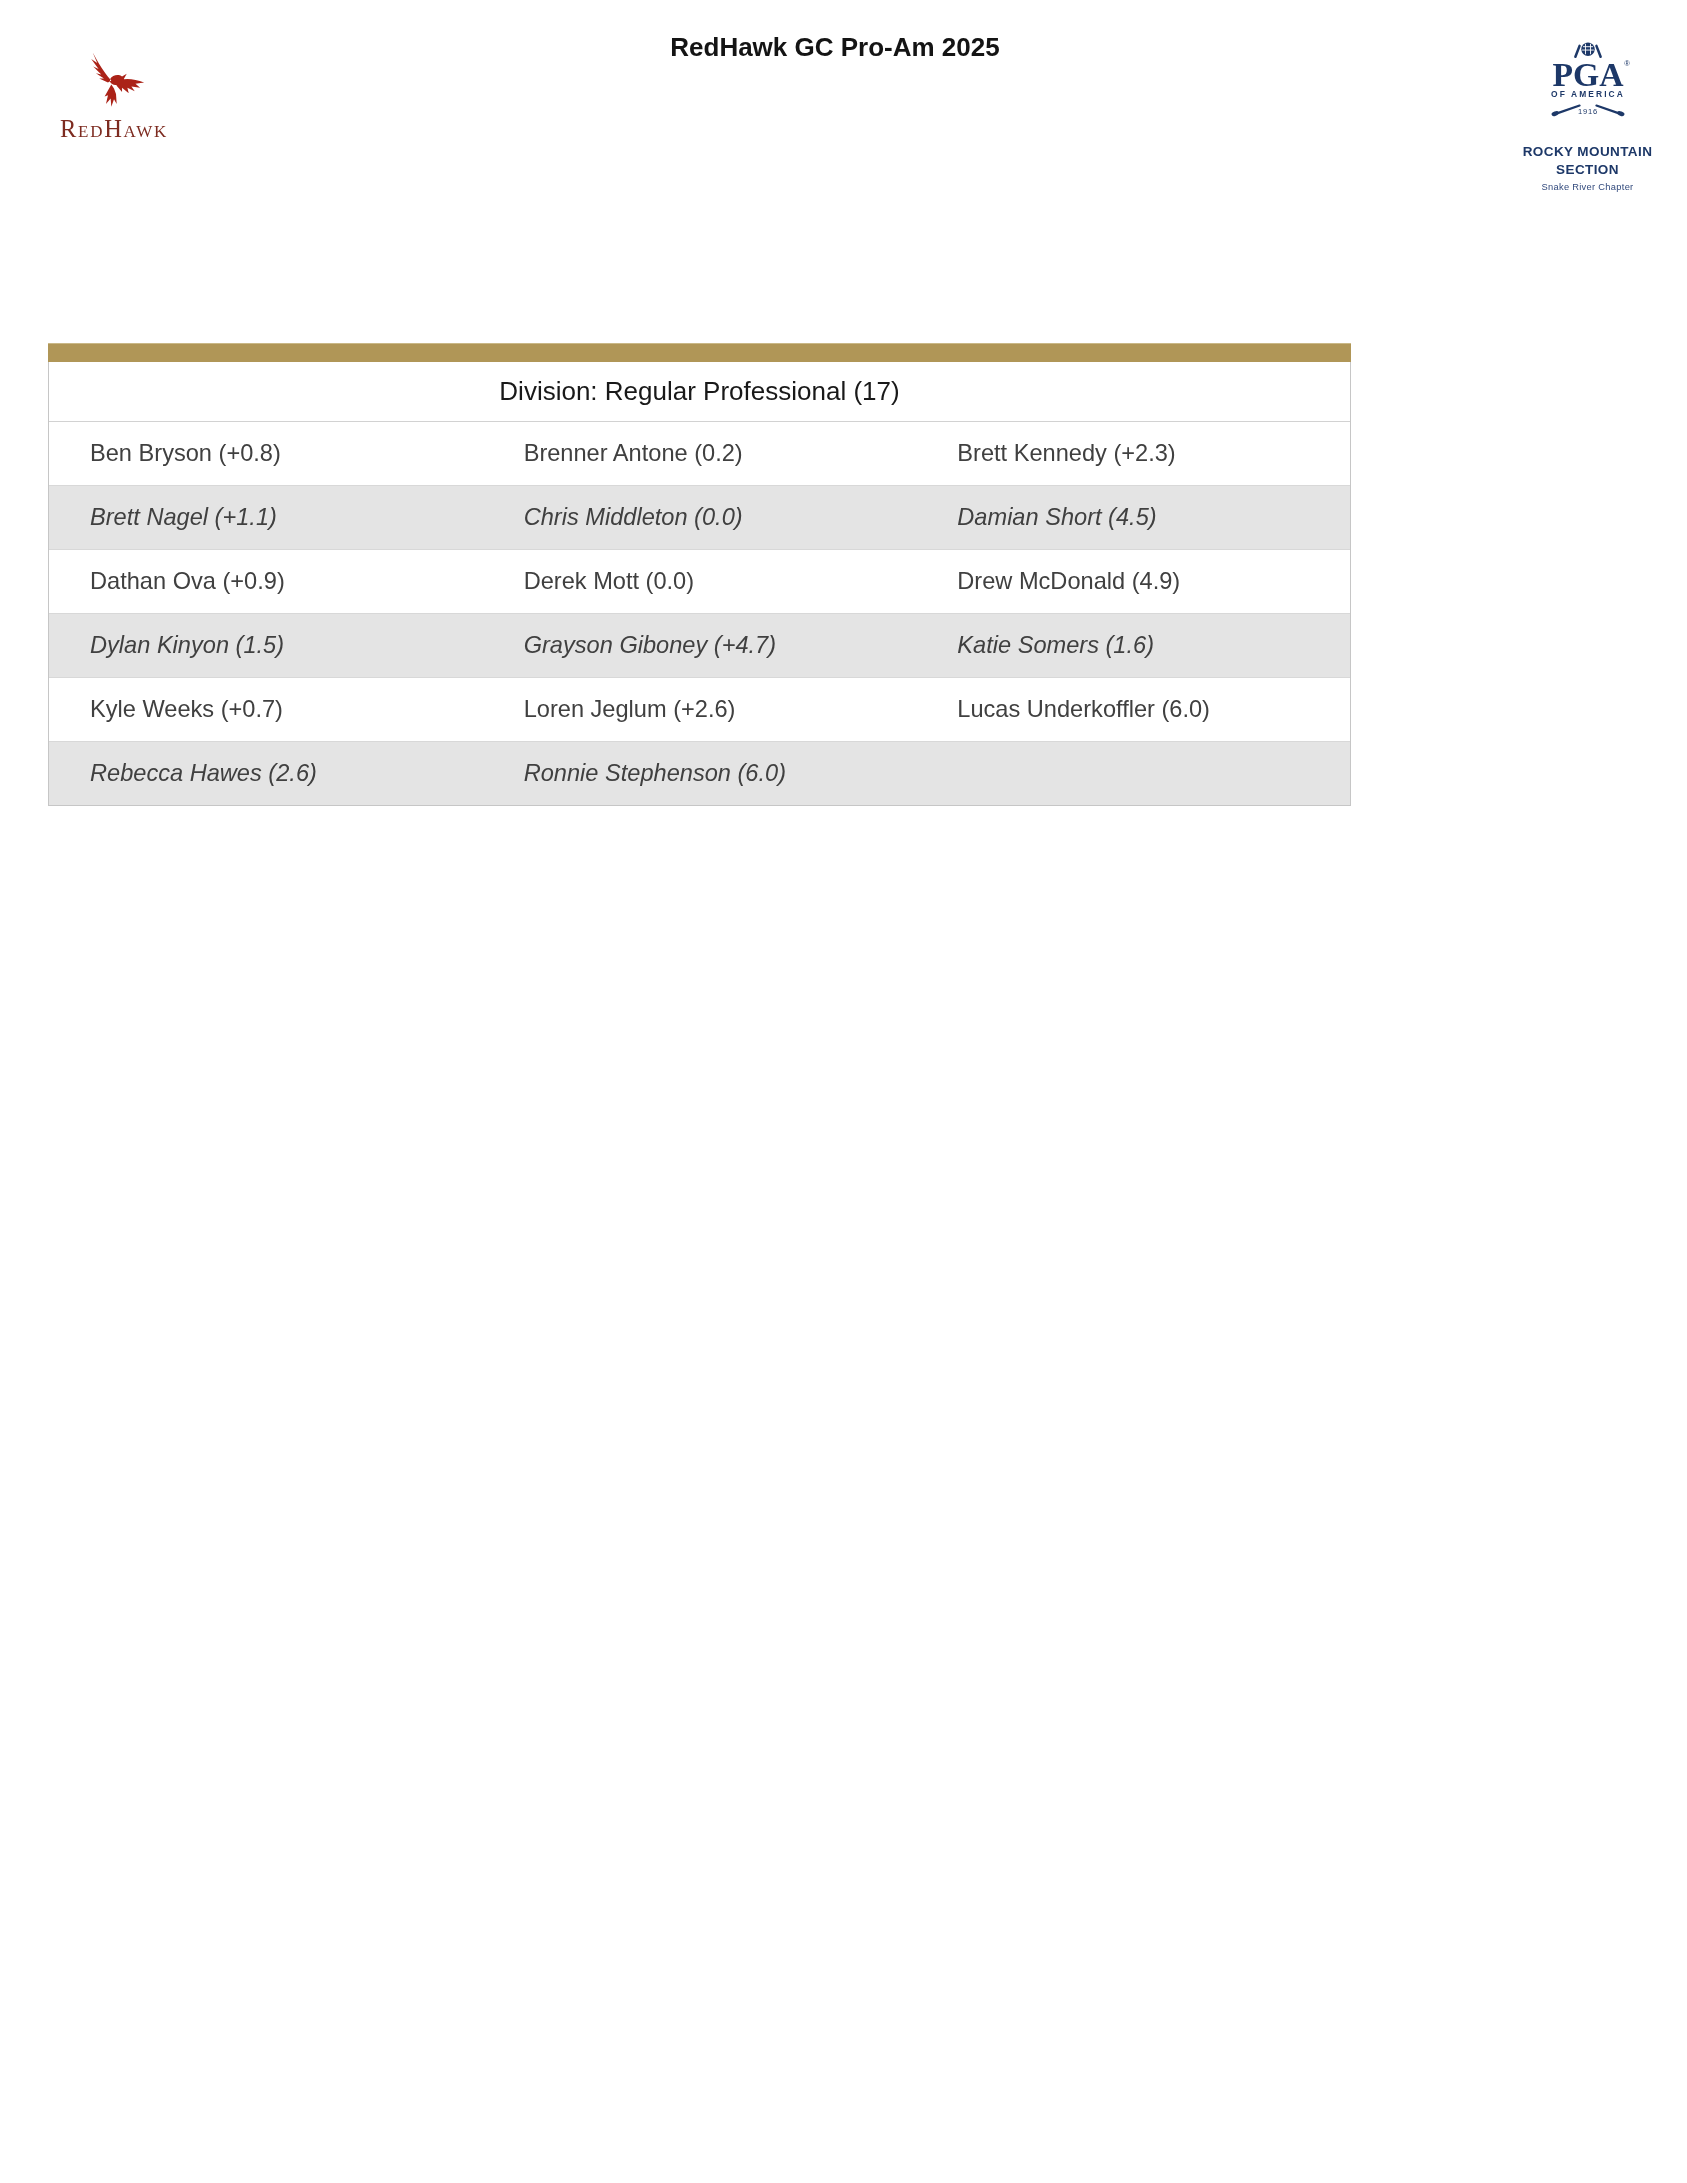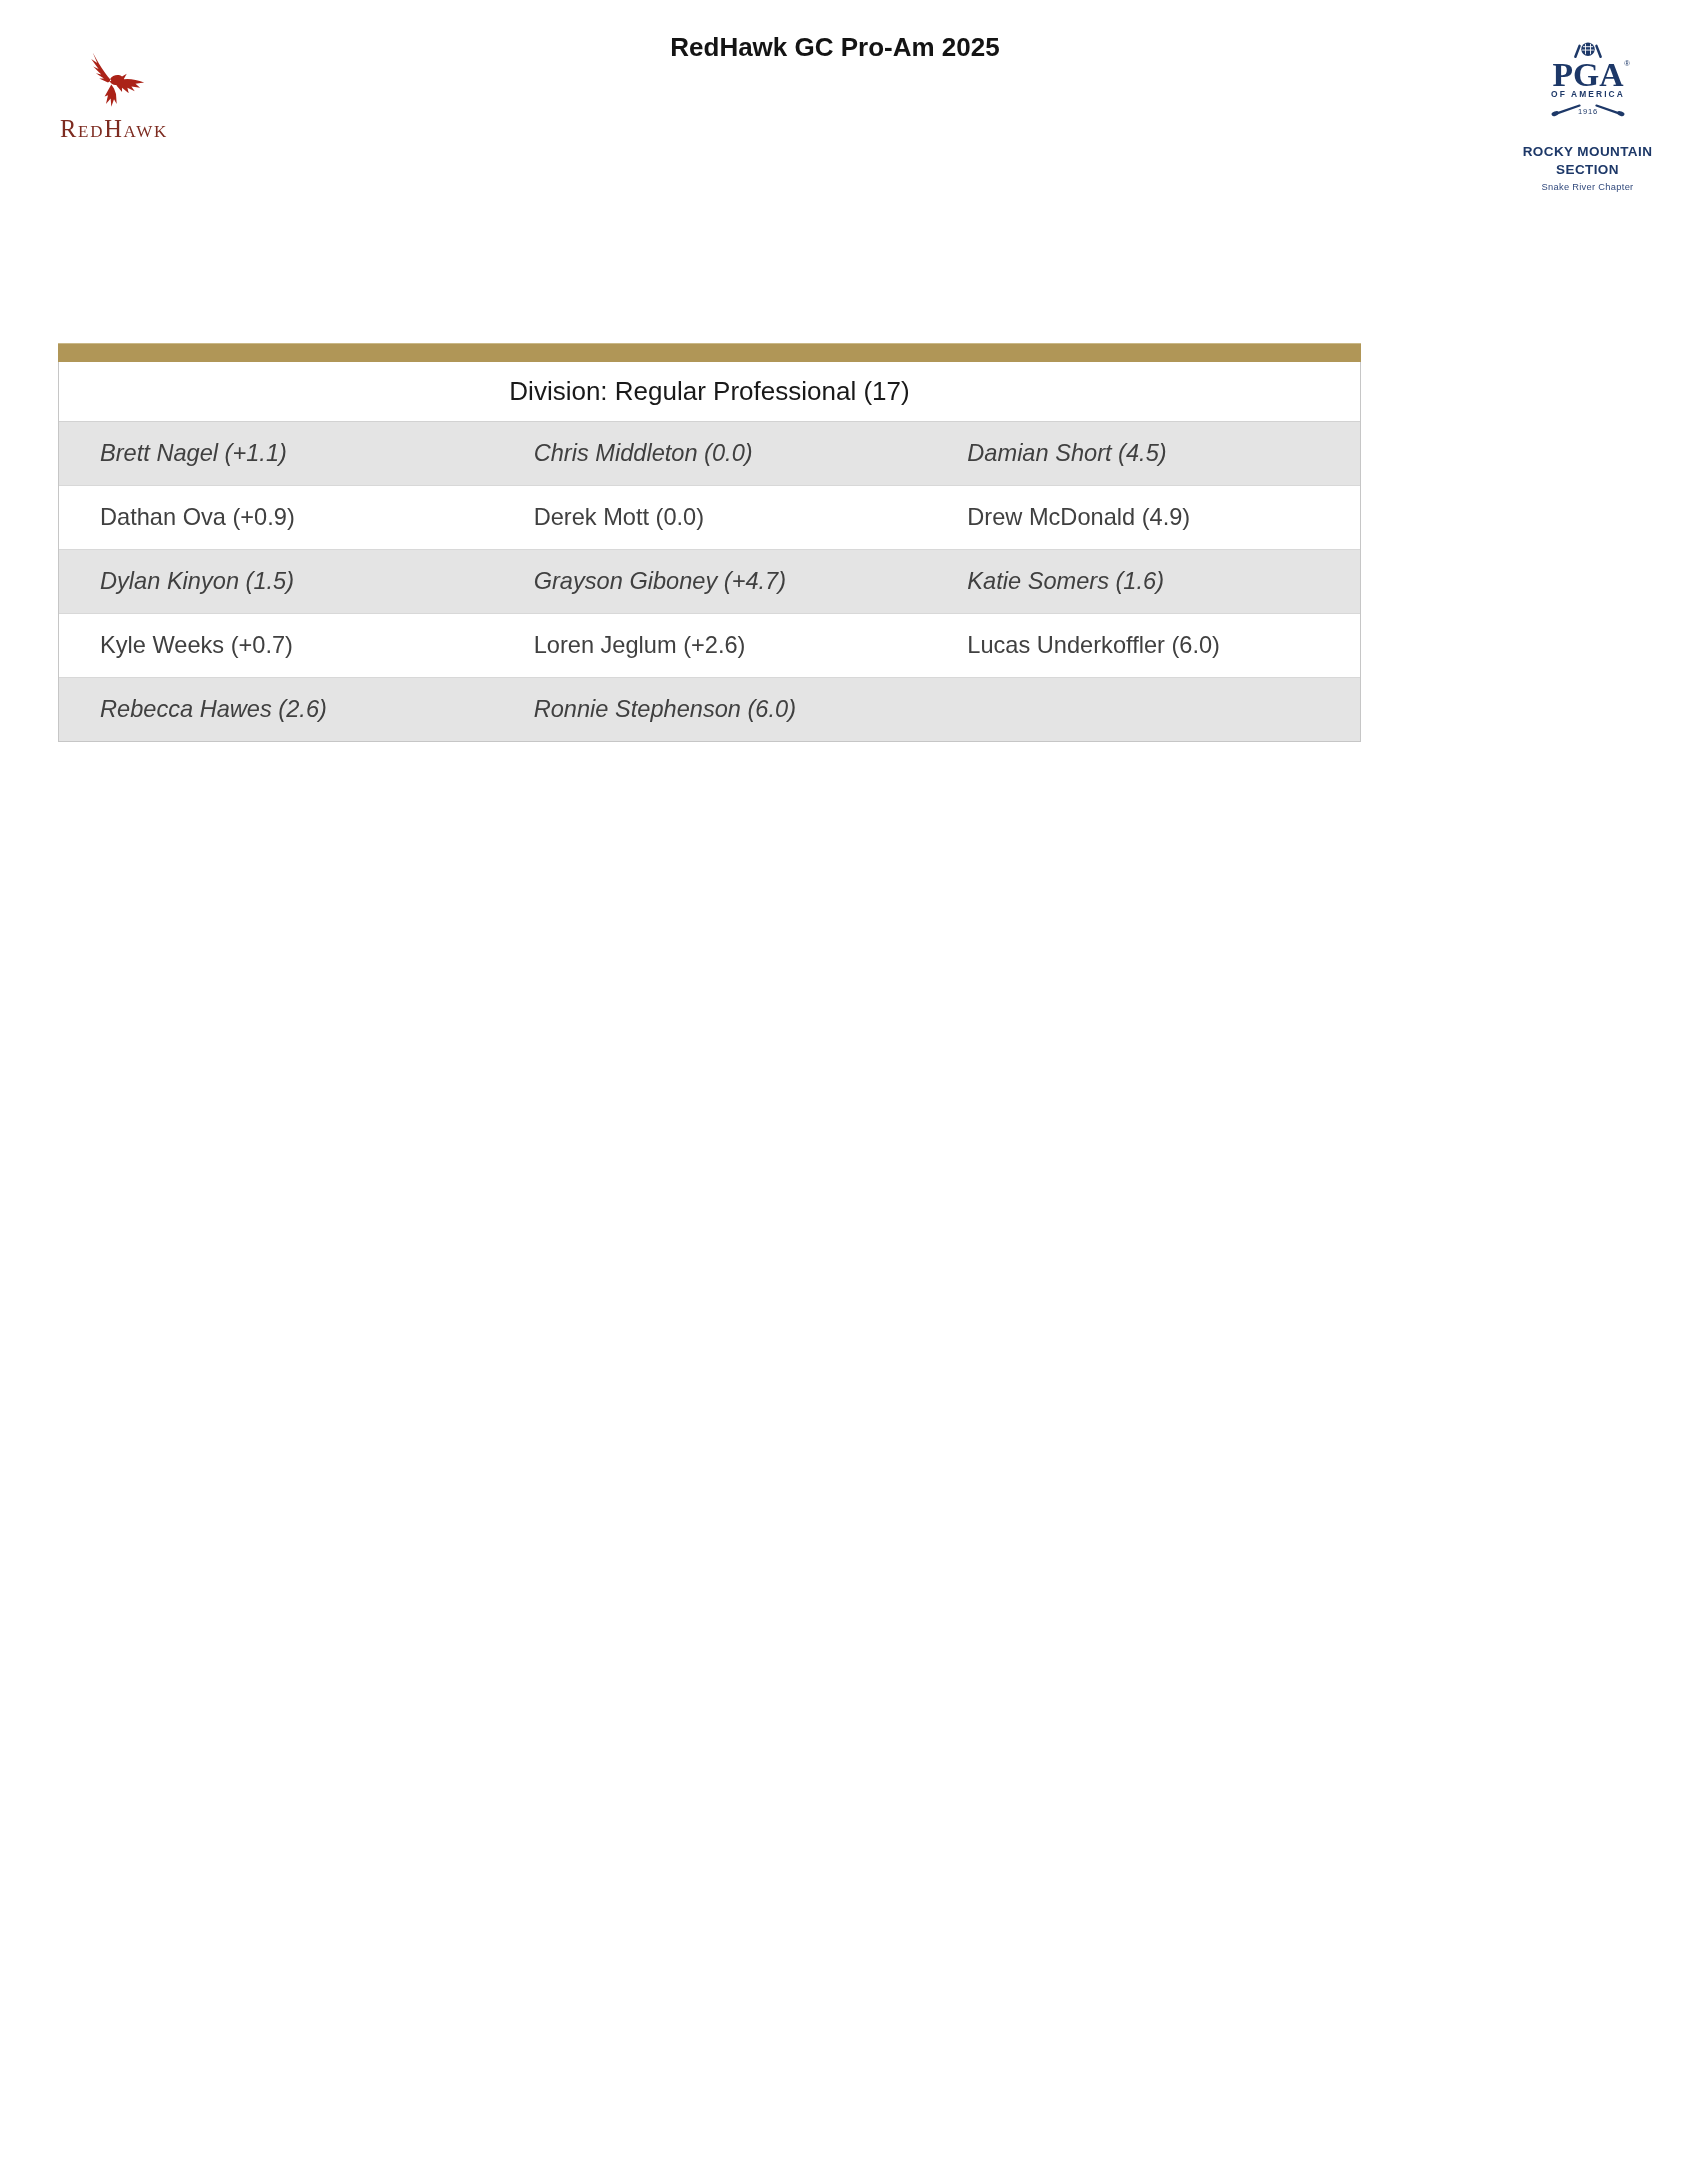--- a/index.html
+++ b/index.html
@@ -80,21 +80,21 @@
   .pga-chapter {
     margin-top: 4.2px;
     font-size: 9.3px;
     letter-spacing: 0.3px;
     color: #31497c;
   }
 
   
   .division-table {
     position: absolute;
-    left: 58px;
+    left: 48px;
     top: 343px;
     width: 1303px;
   }
   .gold-bar {
     height: 17.7px;
     background: var(--accent-gold, #b09657);
     border-top: 1.7px solid #cab887;
   }
   .table-frame {
     border: 0.8px solid #c6c6c6;
@@ -181,20 +181,25 @@
       <div>SECTION</div>
     </div>
     <div class="pga-chapter">Snake River Chapter</div>
   </div>
 
   <div class="division-table">
     <div class="gold-bar"></div>
     <div class="table-frame">
       <div class="table-header">Division: Regular Professional (17)</div>
       <div id="table-body">
+          <div class="trow">
+            <div class="tcell">Ben Bryson (+0.8)</div>
+            <div class="tcell">Brenner Antone (0.2)</div>
+            <div class="tcell">Brett Kennedy (+2.3)</div>
+          </div>
           <div class="trow striped">
             <div class="tcell">Brett Nagel (+1.1)</div>
             <div class="tcell">Chris Middleton (0.0)</div>
             <div class="tcell">Damian Short (4.5)</div>
           </div>
           <div class="trow">
             <div class="tcell">Dathan Ova (+0.9)</div>
             <div class="tcell">Derek Mott (0.0)</div>
             <div class="tcell">Drew McDonald (4.9)</div>
           </div>

